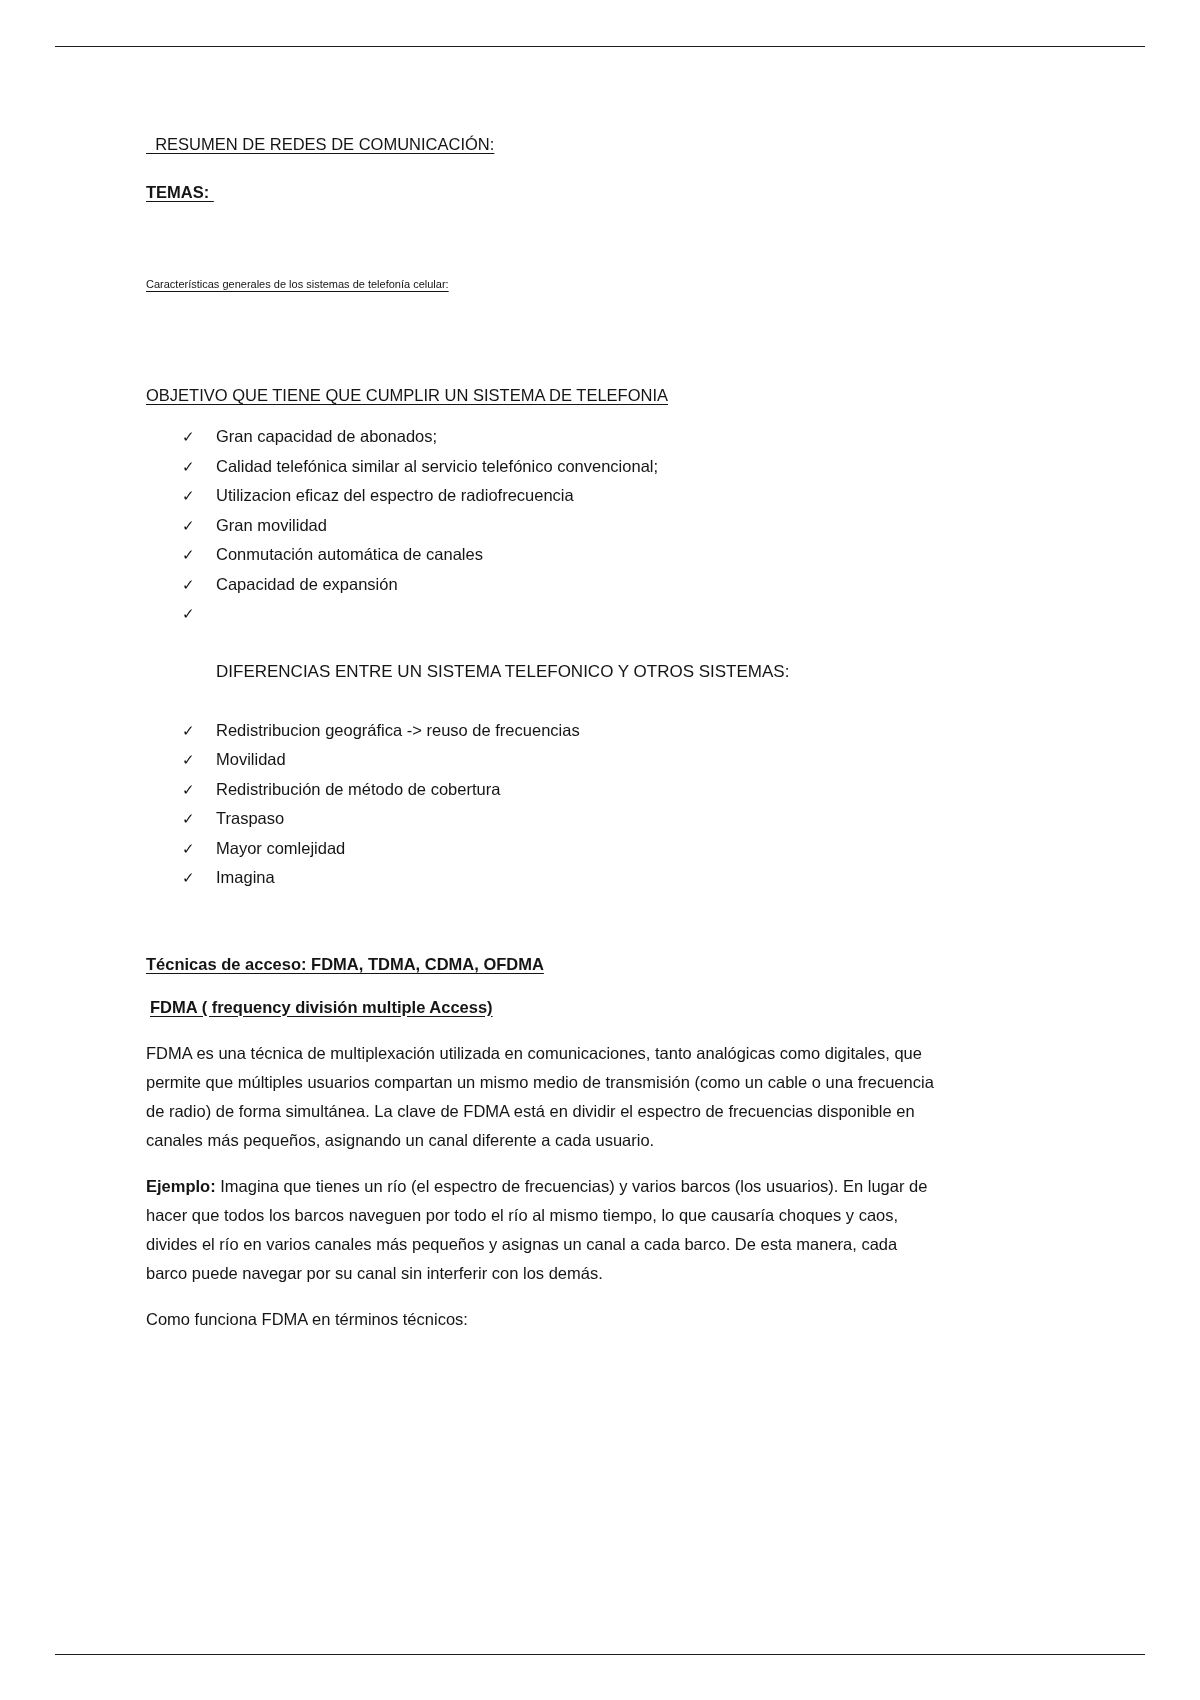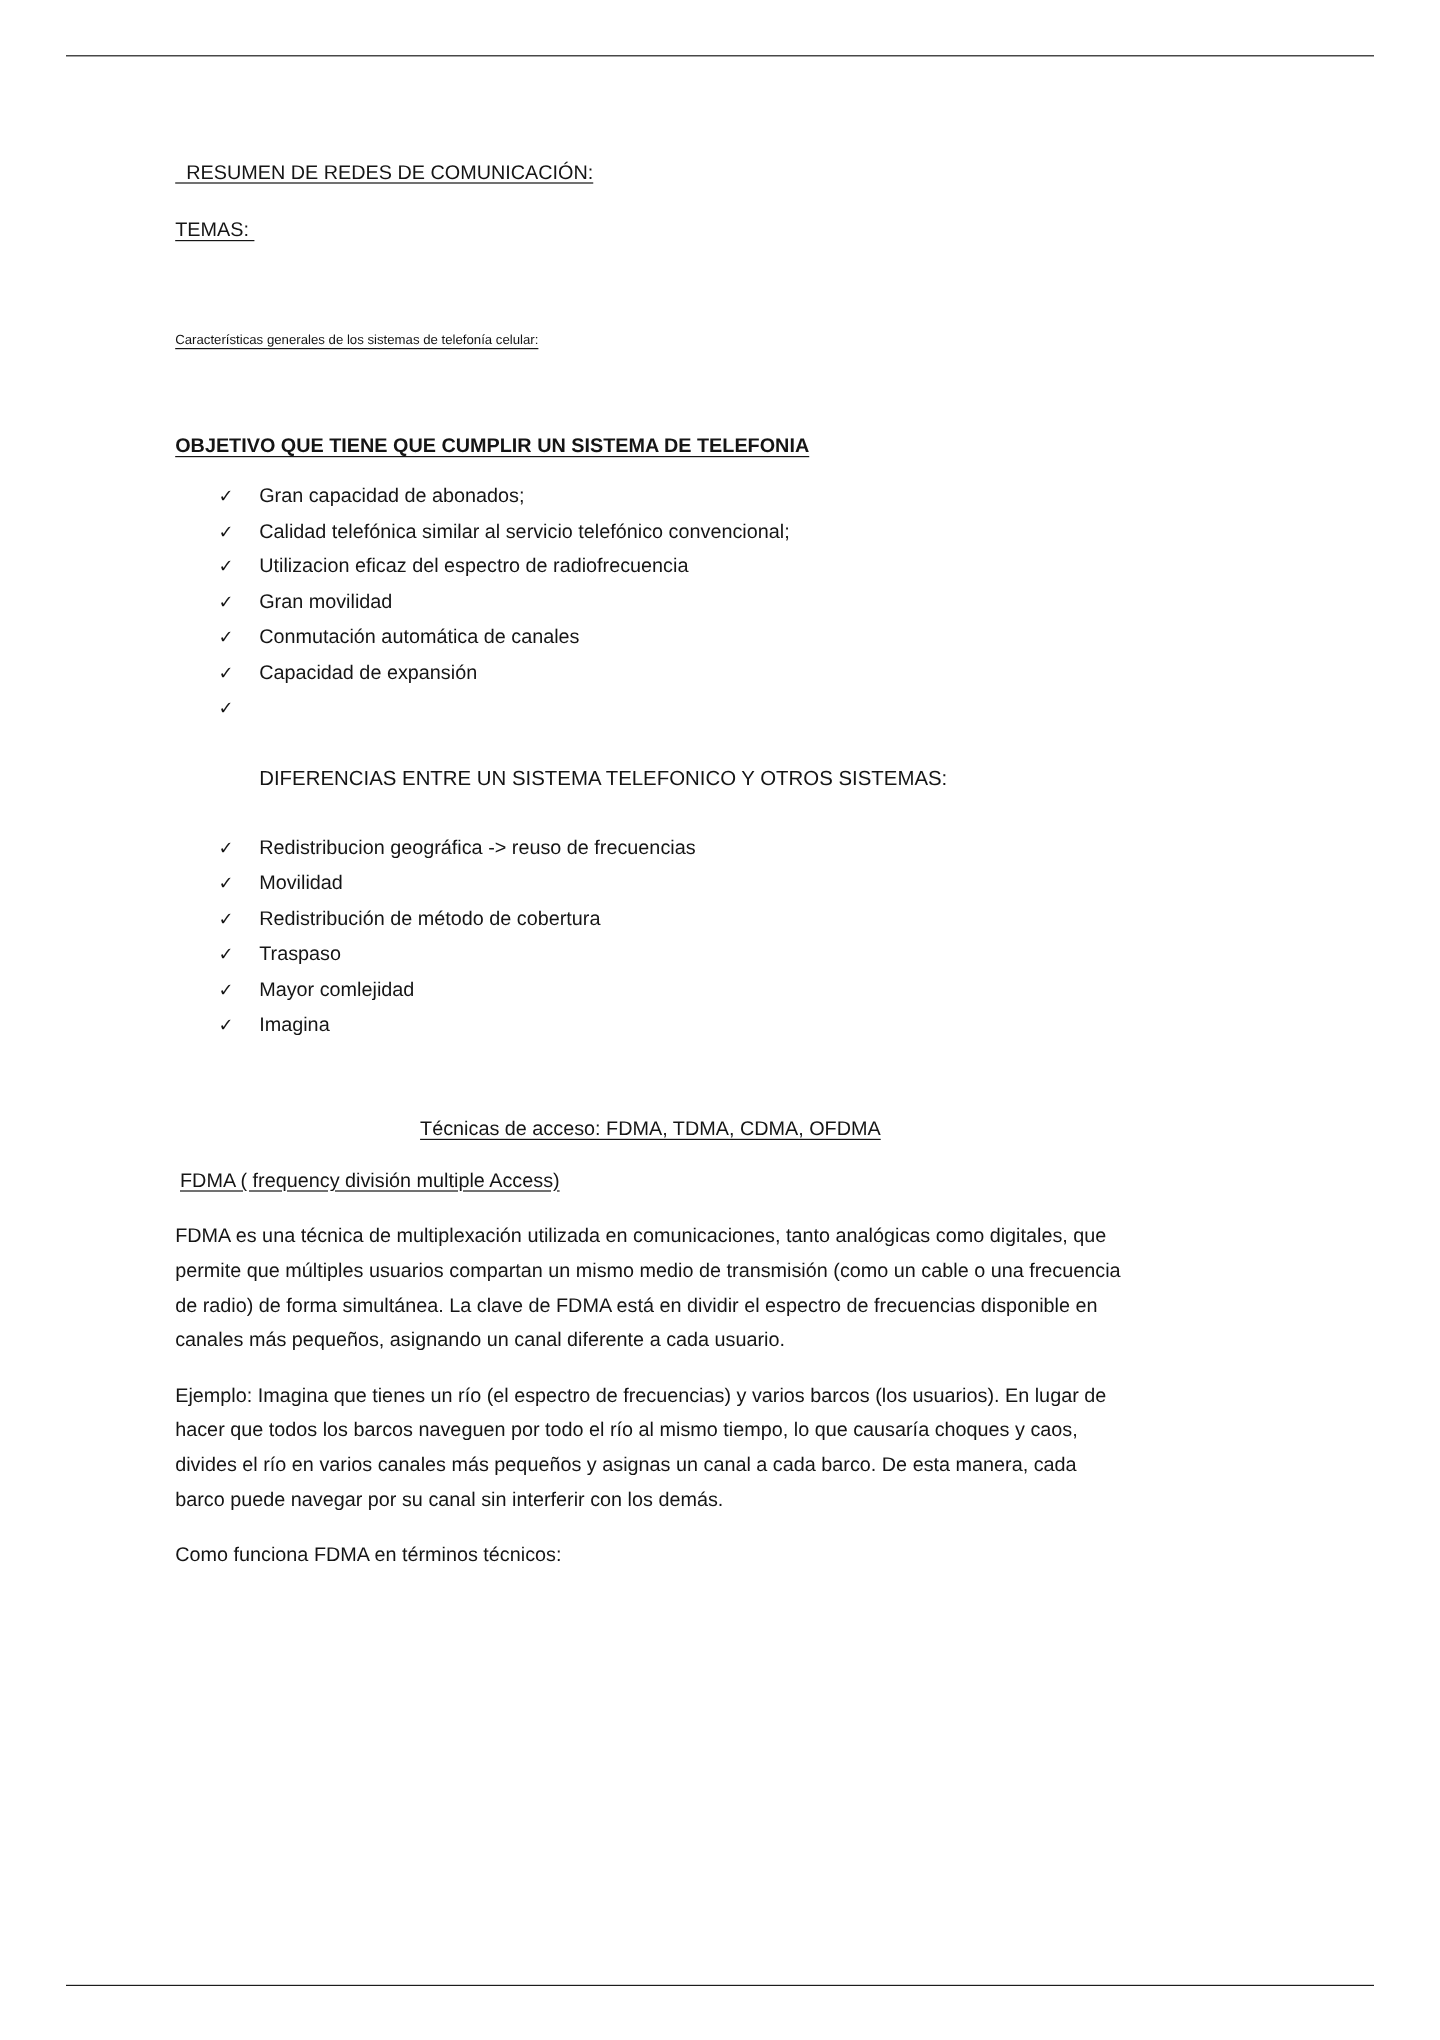--- a/index.html
+++ b/index.html
@@ -24,47 +24,47 @@
 
   .doc {
     position: absolute;
     left: 146px;
     top: 130px;
     width: 792px;
     font-size: 16.5px;
     line-height: 29px;
   }
   .u { text-decoration: underline; text-underline-offset: 3px; }
-  .b { font-weight: normal; }
+  .b { font-weight: bold; }
 
   .doc-title { margin: 0 0 19px 0; font-weight: normal; font-size: 16.5px; }
   .temas { margin: 0 0 0 0; font-size: 16.5px; }
   .h-caracteristicas { margin: 63px 0 0 0; font-weight: normal; font-size: 11px; }
-  .h-objetivo { margin: 59px 0 12px 0; font-weight: bold; font-size: 16.5px; }
+  .h-objetivo { margin: 82px 0 12px 0; font-weight: normal; font-size: 16.5px; }
 
   .checklist { margin: 0; padding: 0; list-style: none; }
   .checklist .li {
     display: flex;
     align-items: baseline;
     line-height: 29.5px;
   }
   .checklist .check {
     margin-left: 36px;
     width: 34px;
     flex: 0 0 34px;
     font-size: 15px;
   }
 
   .h-diferencias {
     margin: 28px 0 30px 70px;
     font-weight: normal;
     font-size: 17px;
   }
 
-  .h-tecnicas { margin: 57px 0 14px 0; font-size: 16.5px; text-align: center; }
+  .h-tecnicas { margin: 57px 0 14px 0; font-size: 16.5px; }
   .h-fdma { margin: 0 0 17px 4px; font-size: 16.5px; }
 
   .para { margin: 0 0 17px 0; }
   .para:last-child { margin-bottom: 16px; }
 </style>
 </head>
 <body>
 
 <div class="rule rule-top"></div>
 

